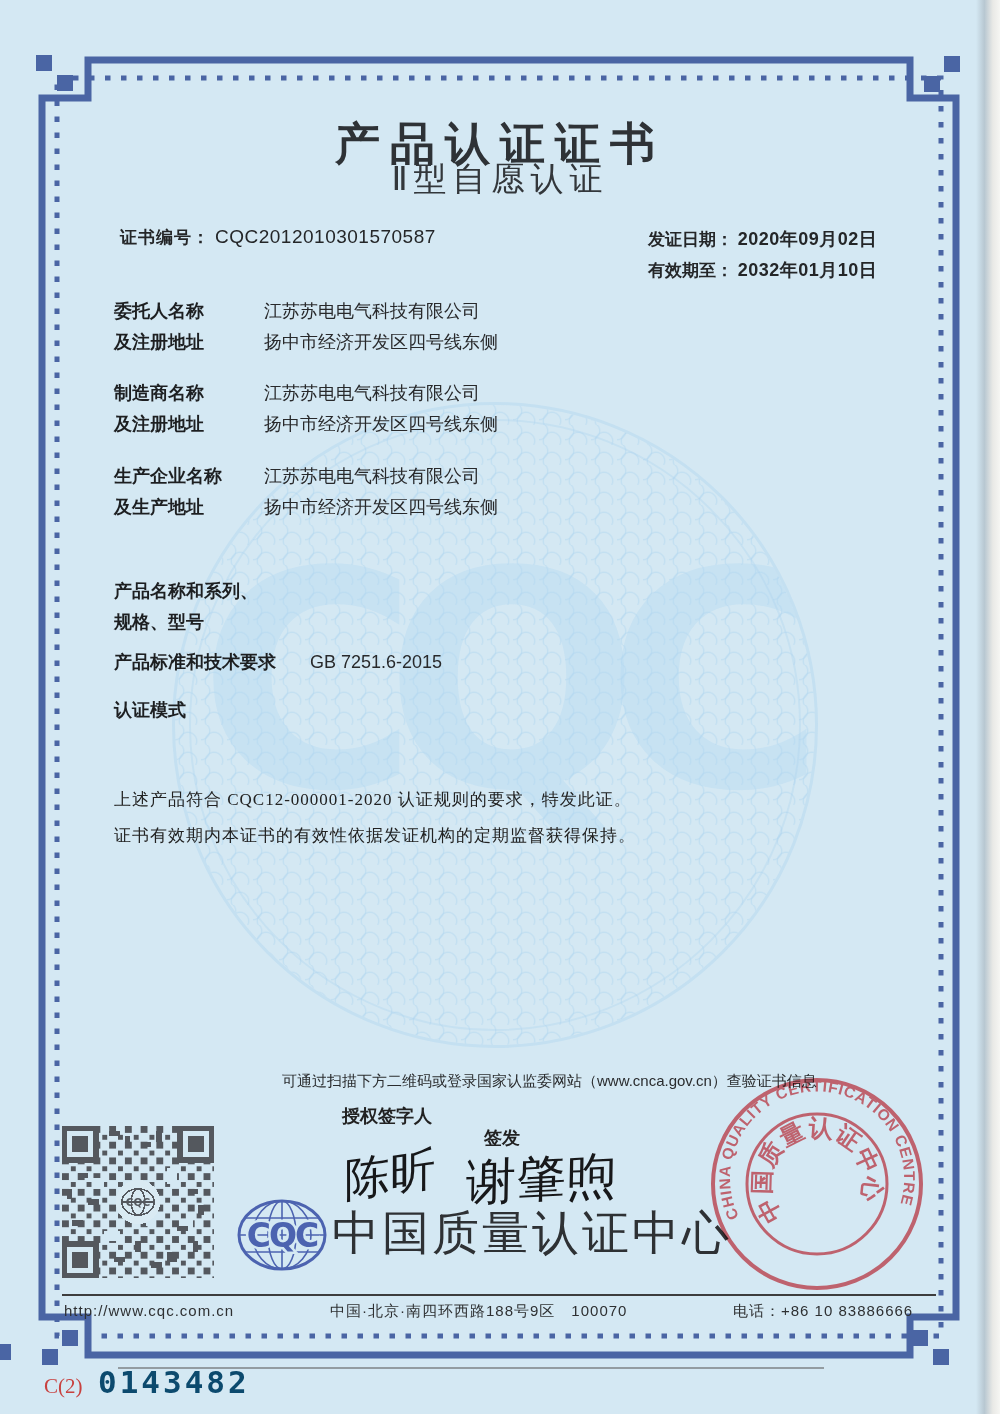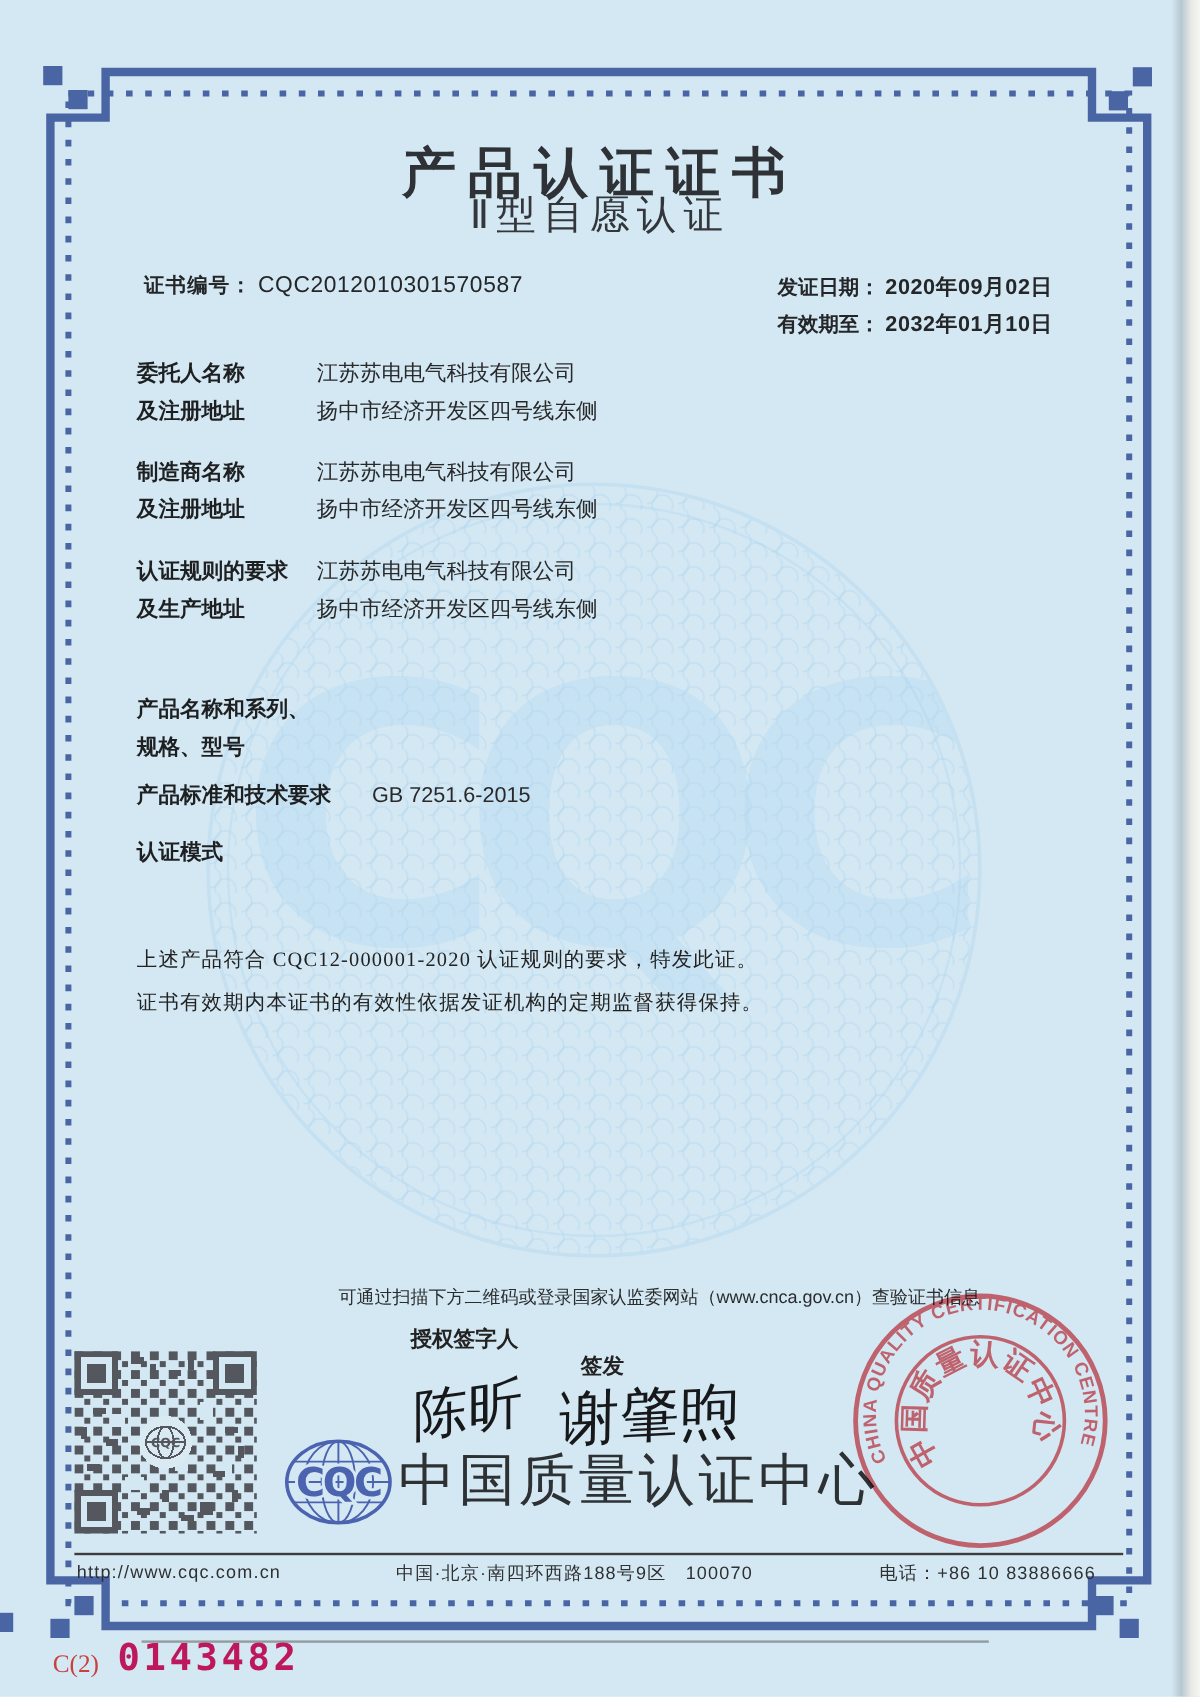--- a/index.html
+++ b/index.html
@@ -64,21 +64,21 @@
   .orgname{left:332px;top:1202px;font-size:47px;font-weight:500;letter-spacing:3px;color:#2e3134;}
 
   .footer-line{left:62px;top:1294px;width:874px;height:2px;background:#3d3d3d;}
   .footer-text{top:1302px;font-size:15px;color:#2e3032;}
   .ft-web{left:64px;letter-spacing:1px;}
   .ft-addr{left:330px;letter-spacing:1px;}
   .ft-tel{left:733px;letter-spacing:1px;}
 
   .serial-prefix{left:44px;top:1374px;font-family:"Liberation Serif",serif;font-size:21px;color:#c8413f;}
   .serial-num{left:98px;top:1364px;font-family:"DejaVu Sans Mono",monospace;font-size:31px;
-    font-weight:700;letter-spacing:3px;color:#be185d;}
+    font-weight:700;letter-spacing:3px;color:#0c4a6e;}
 
   .stamp{position:absolute;left:703px;top:1070px;width:228px;height:228px;z-index:5;
     opacity:.9;mix-blend-mode:multiply;}
 </style>
 </head>
 <body>
 
 <div class="page">
 
   <div class="watermark">
@@ -133,21 +133,21 @@
     <div class="abs lab-col" style="top:378px">
       <div class="flabel">制造商名称</div>
       <div class="flabel">及注册地址</div>
     </div>
     <div class="abs val-col" style="top:378px">
       <div class="fvalue">江苏苏电电气科技有限公司</div>
       <div class="fvalue">扬中市经济开发区四号线东侧</div>
     </div>
 
     <div class="abs lab-col" style="top:461px">
-      <div class="flabel">认证规则的要求</div>
+      <div class="flabel">生产企业名称</div>
       <div class="flabel">及生产地址</div>
     </div>
     <div class="abs val-col" style="top:461px">
       <div class="fvalue">江苏苏电电气科技有限公司</div>
       <div class="fvalue">扬中市经济开发区四号线东侧</div>
     </div>
 
     <div class="abs lab-col" style="top:576px">
       <div class="flabel">产品名称和系列、</div>
       <div class="flabel">规格、型号</div>

